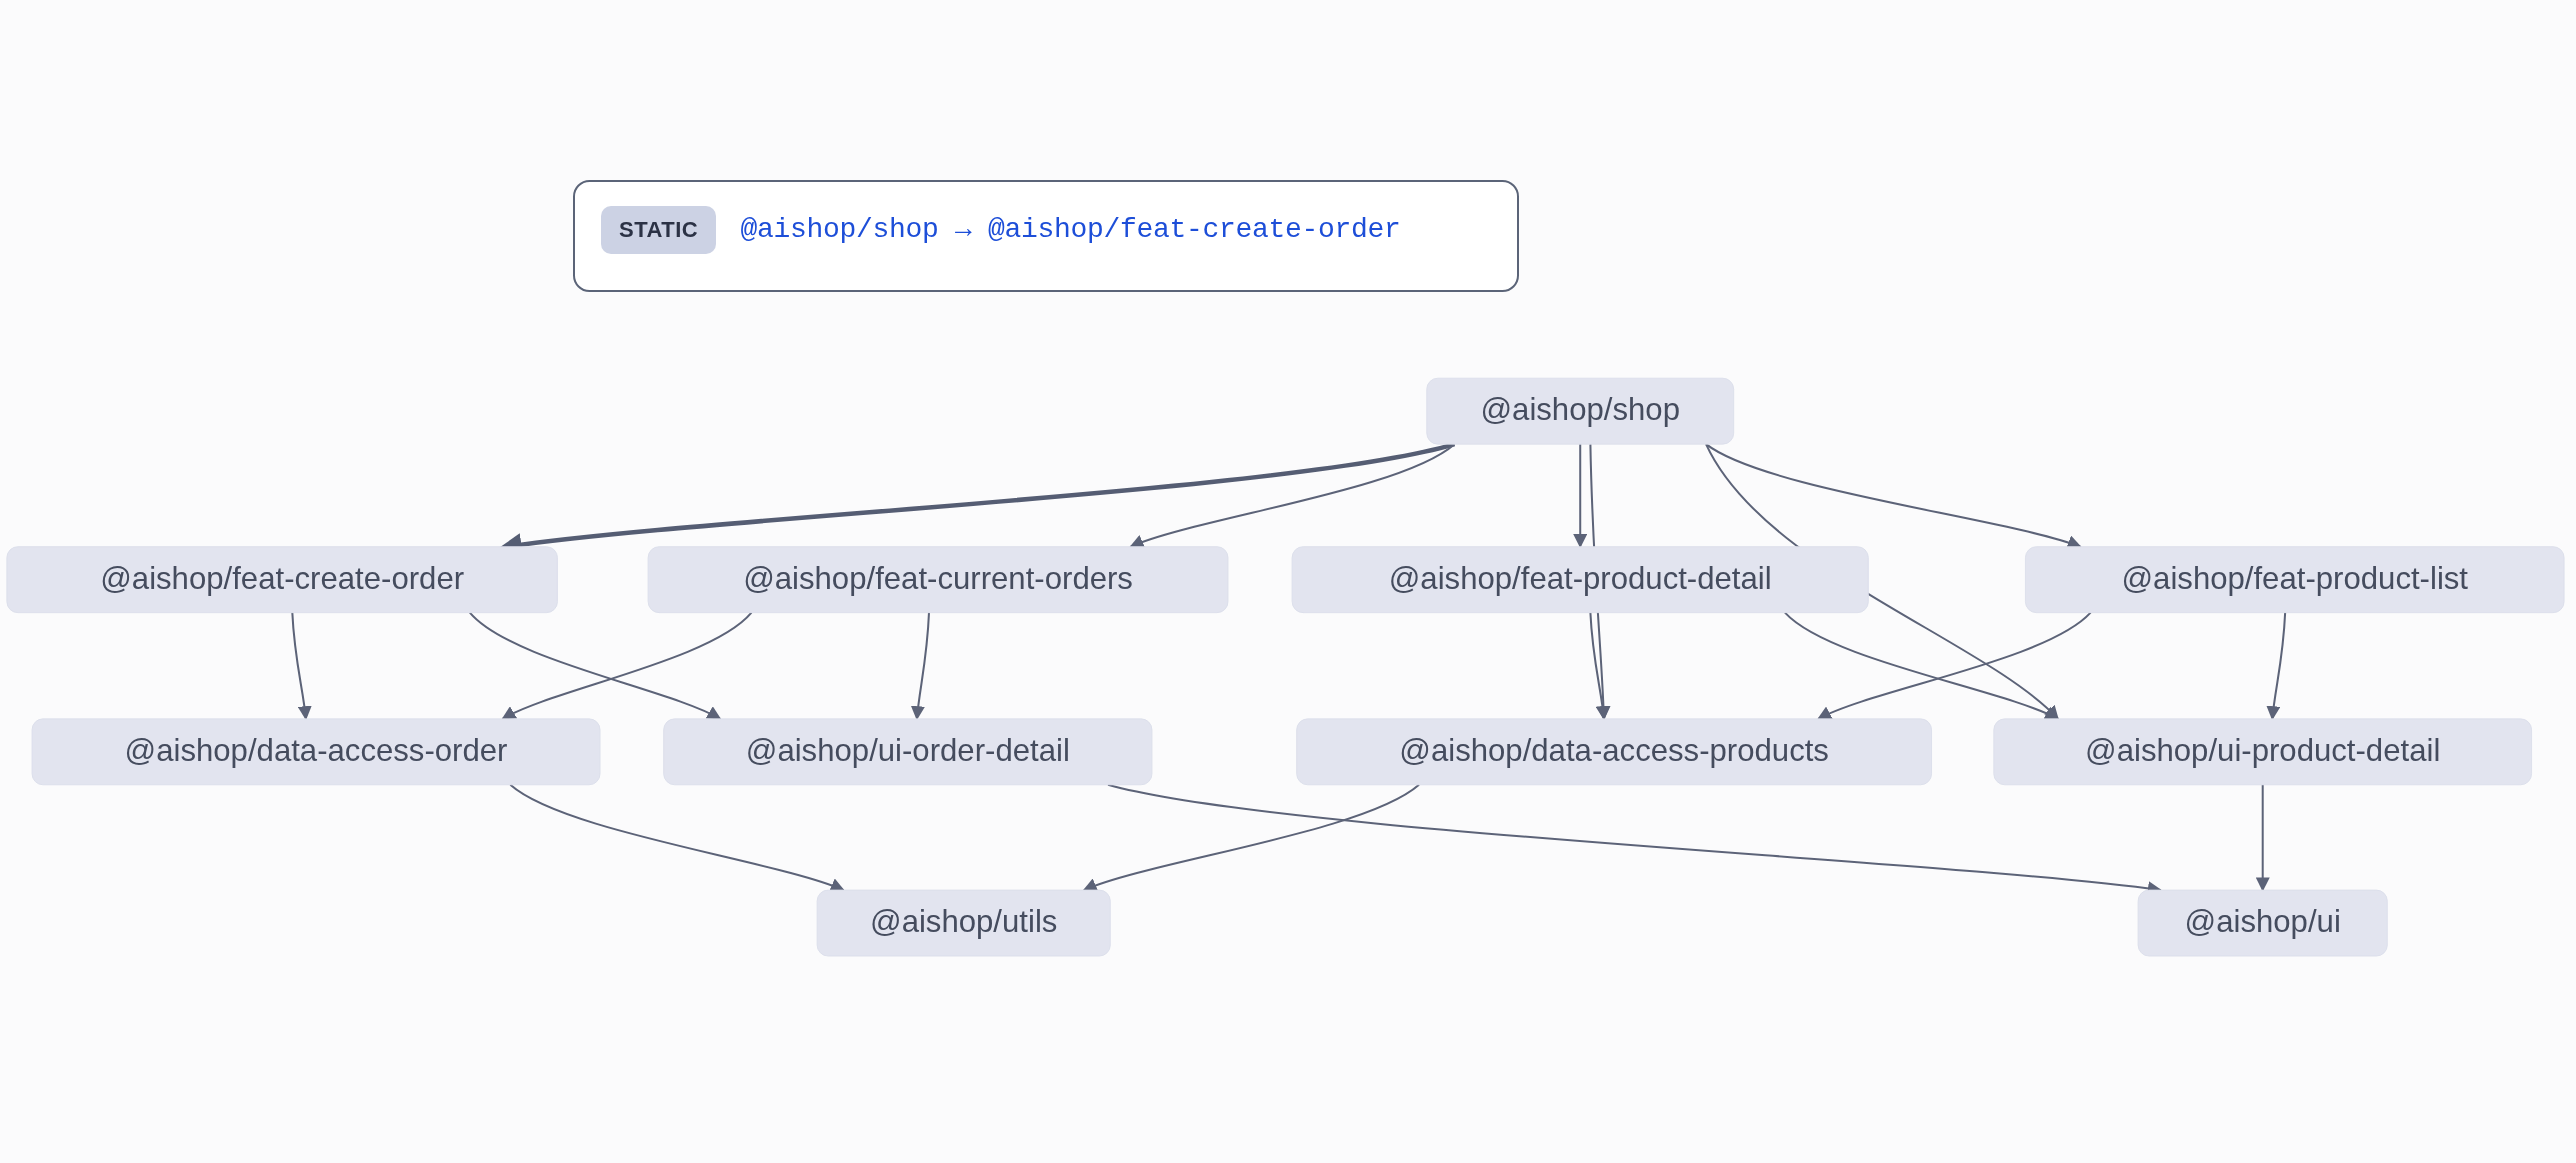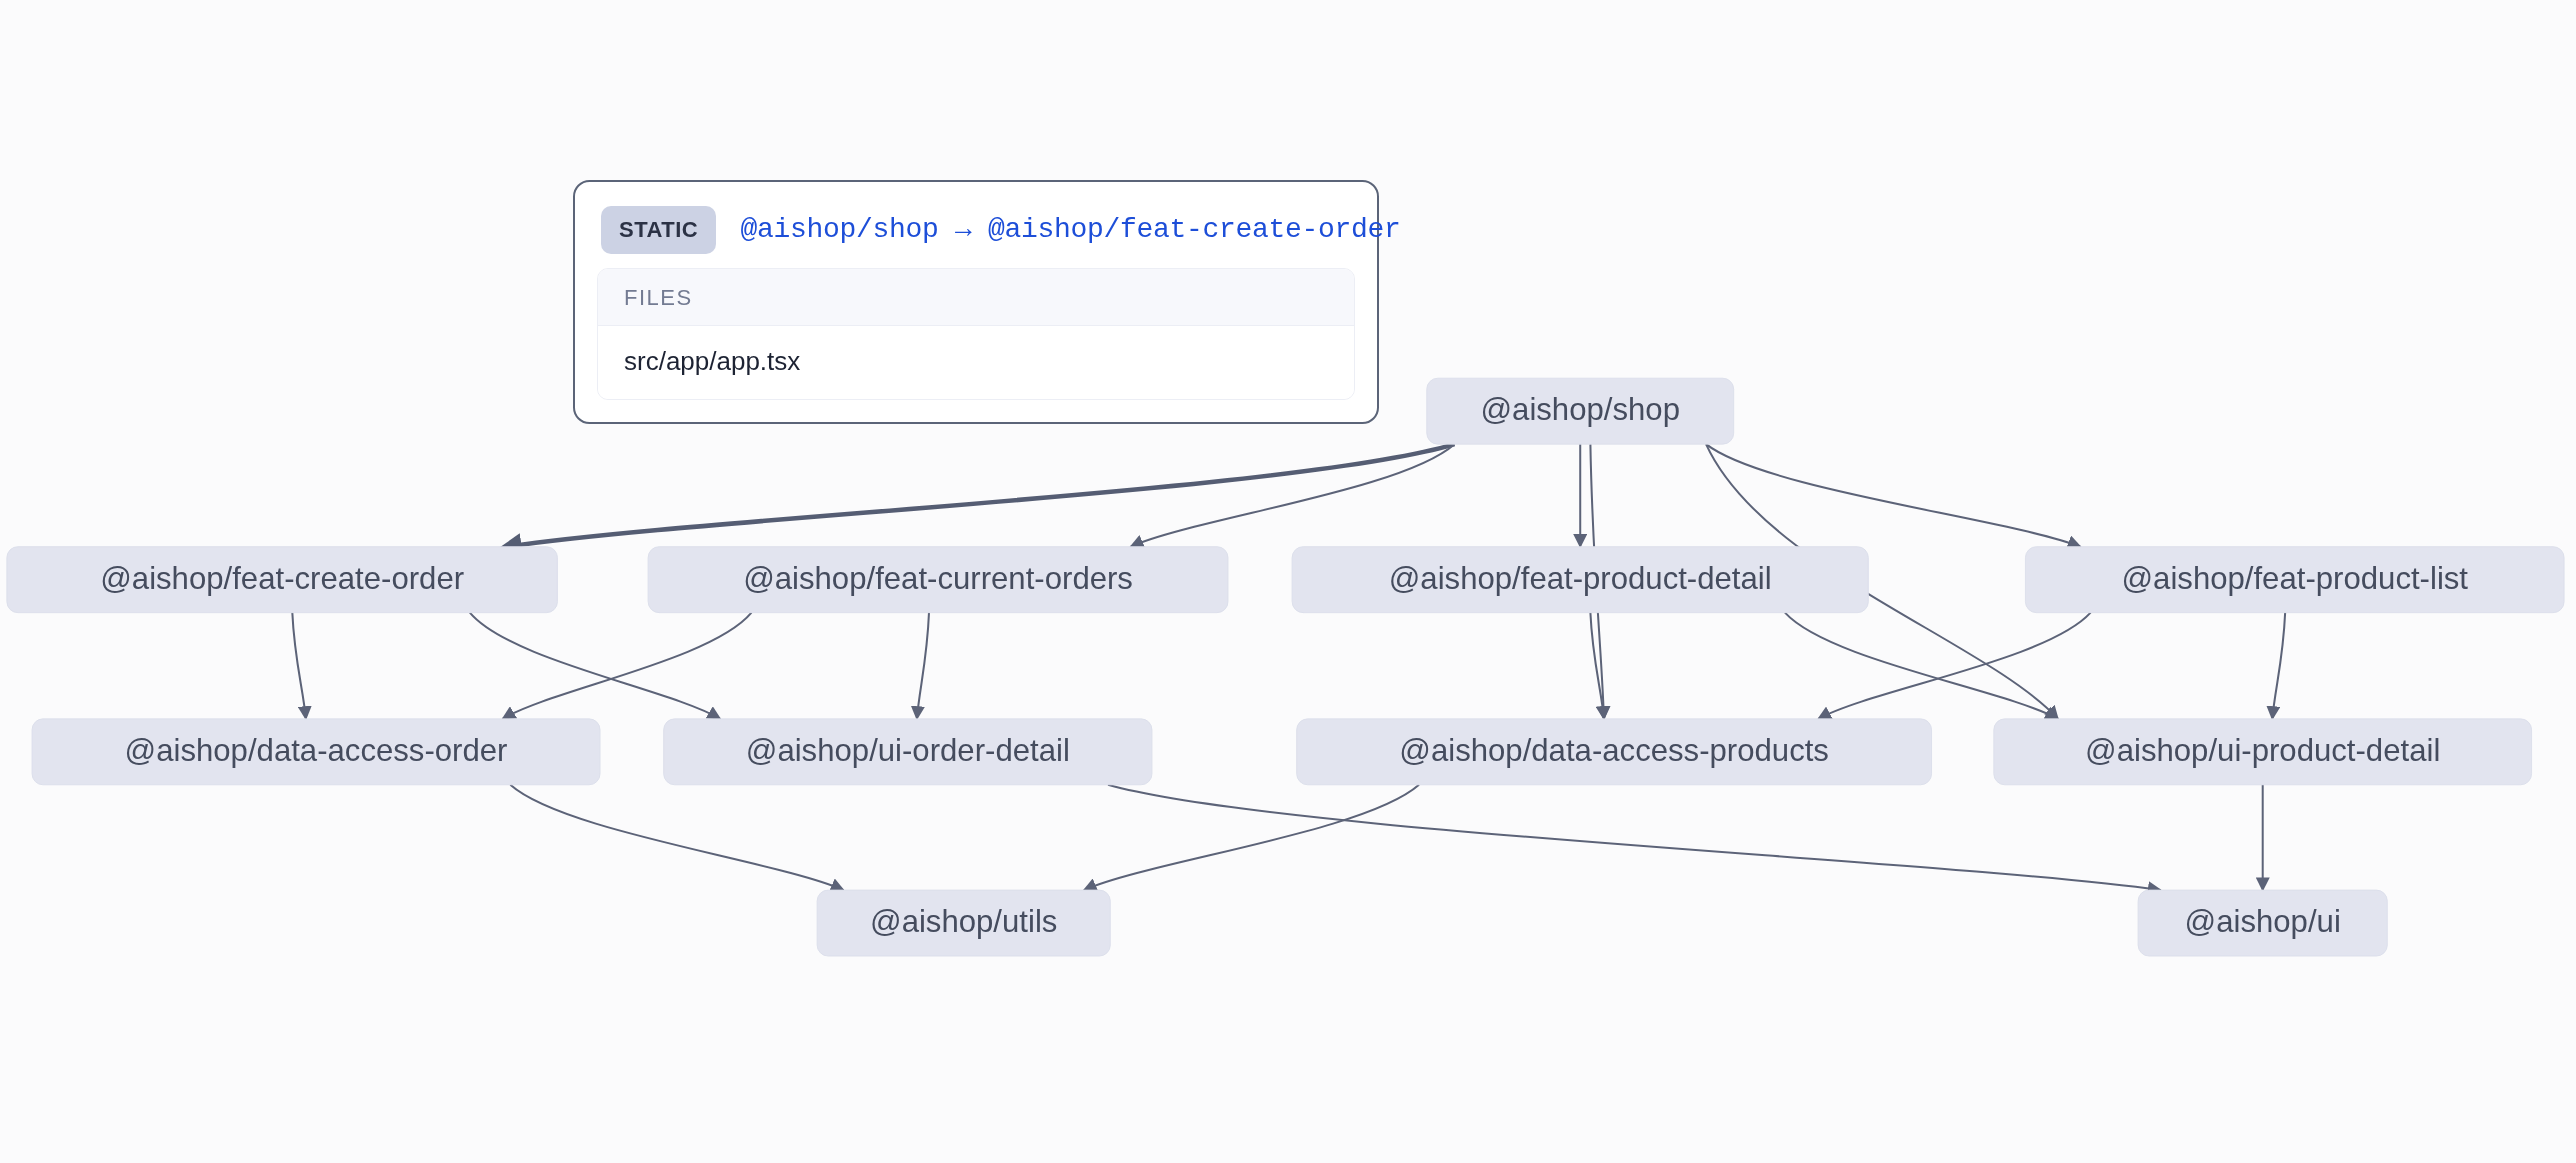--- a/index.html
+++ b/index.html
@@ -42,21 +42,21 @@
     font-size: 34px;
     text-anchor: middle;
     dominant-baseline: middle;
   }
 
   
   #tooltip-card {
     position: absolute;
     left: 573px;
     top: 180px;
-    width: 806px;
+    width: 946px;
     box-sizing: border-box;
     background: #ffffff;
     border: 2.3px solid #5b6478;
     border-radius: 16.5px;
     padding: 20px 22px 22px 22px;
   }
   .tt-head {
     display: flex;
     align-items: center;
     gap: 24px;
@@ -182,22 +182,16 @@
           <text x="2470" y="1009" class="node-label">@aishop/ui</text>
         </g>
       </g>
   </svg>
 
   <div id="tooltip-card">
     <div class="tt-head">
       <span class="tt-badge">STATIC</span>
       <span class="tt-title">@aishop/shop → @aishop/feat-create-order</span>
     </div>
-    <div class="tt-panel">
-      <div class="tt-panel-head">FILES</div>
-      <div id="files-list">
-          <div class="tt-file-row">src/app/app.tsx</div>
-        </div>
-    </div>
   </div>
 
 </div>
 
 
 </body></html>

